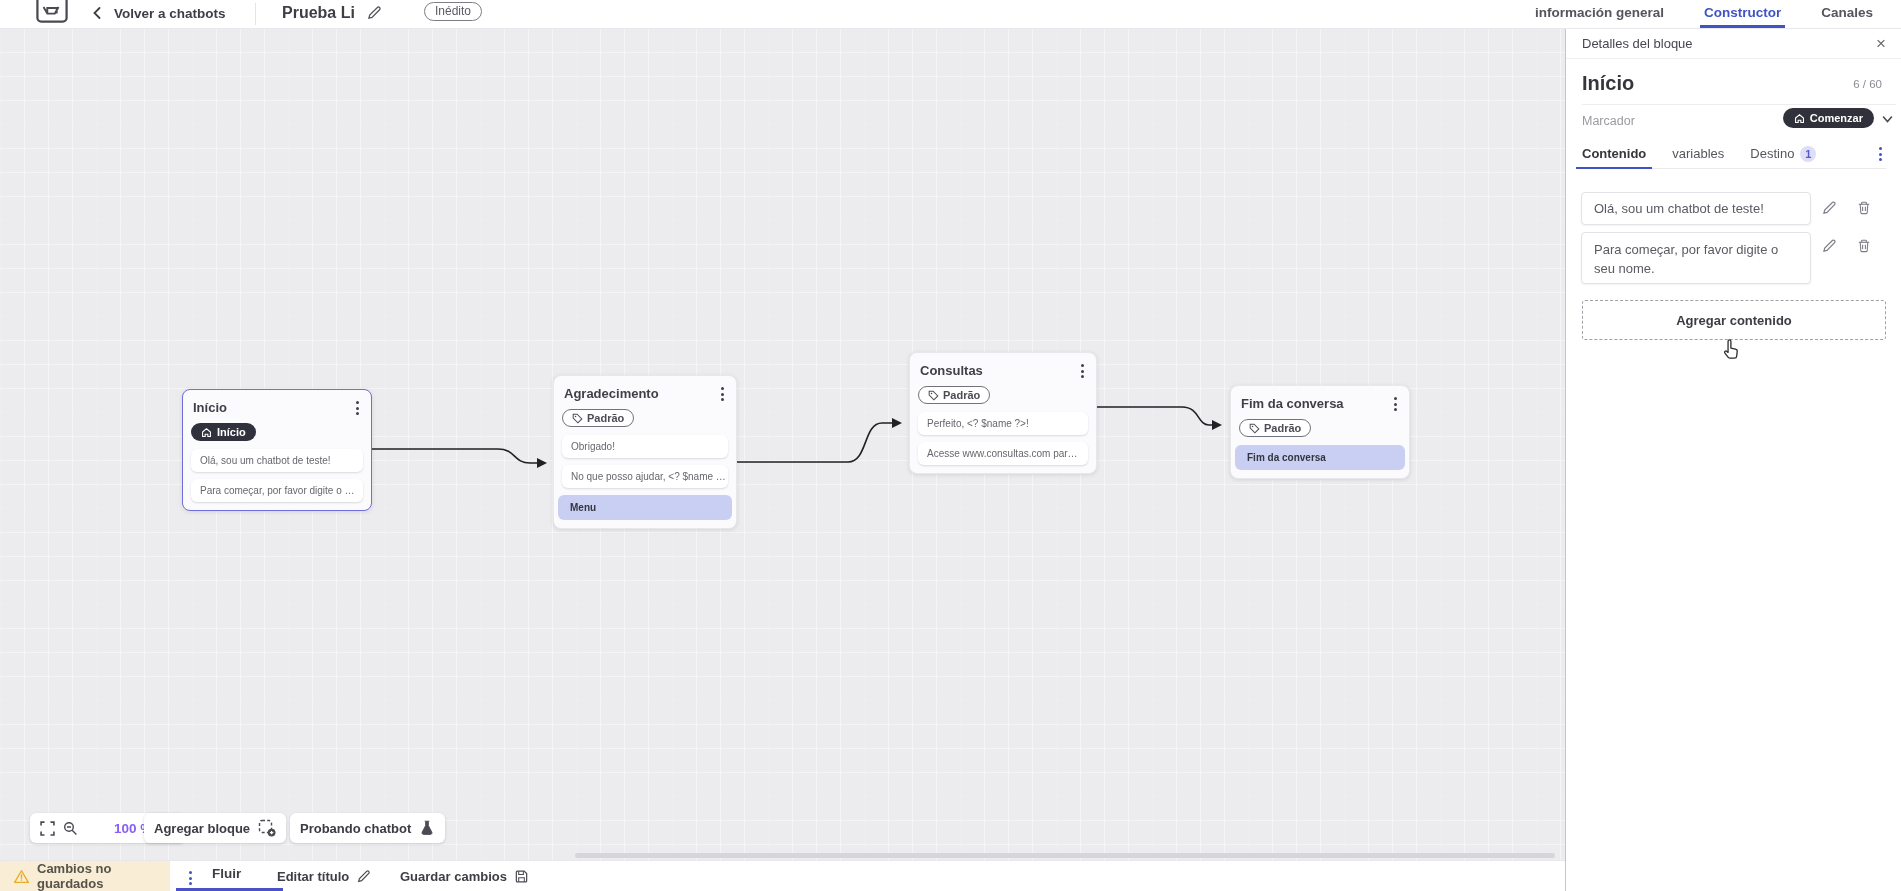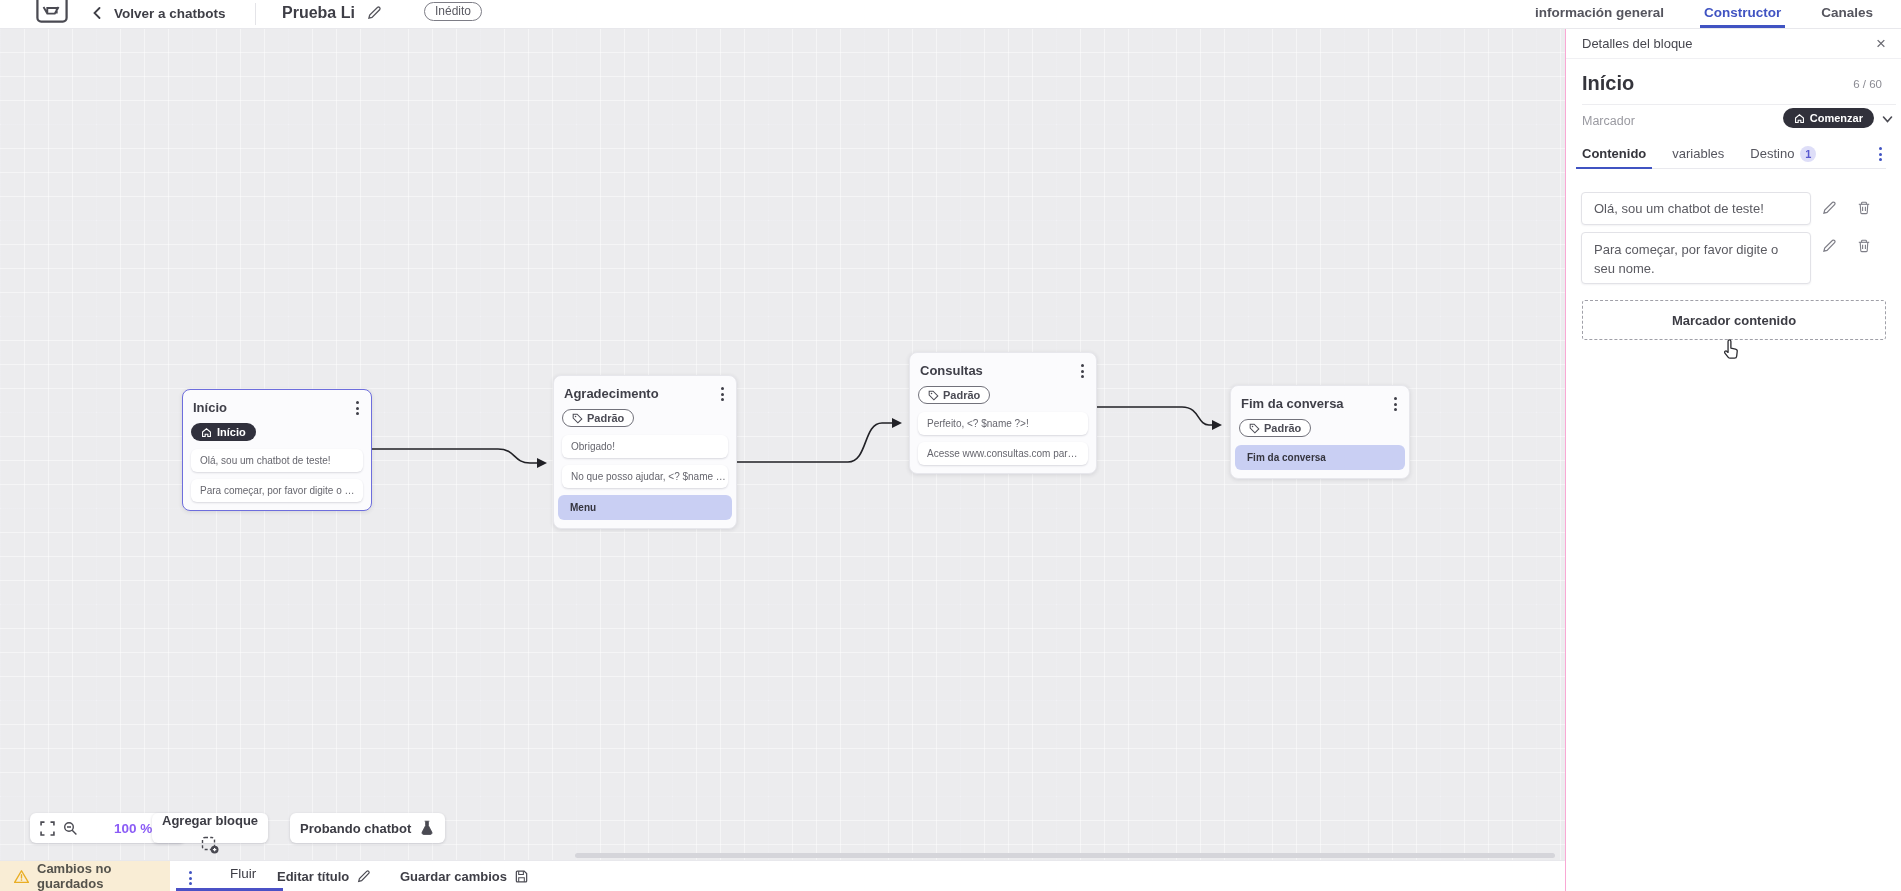--- a/index.html
+++ b/index.html
@@ -66,21 +66,21 @@
   .p-card.one{top:164px;height:31px;line-height:31px;white-space:nowrap;overflow:hidden;}
   .p-card.two{top:204px;height:36px;line-height:19px;padding-top:7px;padding-bottom:7px;}
   .row-icon{position:absolute;width:16px;height:16px;color:#7e7e87;cursor:pointer;}
   .add-content{position:absolute;left:16px;right:16px;top:272px;height:40px;border:1px dashed #a0a0a8;border-radius:3px;display:flex;align-items:center;justify-content:center;font-size:13px;font-weight:600;color:#3c3c44;cursor:pointer;background:transparent;}
 
   
   .footer{position:absolute;left:0;bottom:0;width:1565px;height:30px;background:#fff;border-top:1px solid #e8e8ec;z-index:25;}
   .unsaved{position:absolute;left:0;top:0;bottom:0;width:170px;background:#f9edd5;display:flex;align-items:center;gap:8px;padding-left:14px;box-sizing:border-box;font-size:13px;font-weight:600;color:#55534c;}
   .warn-ic{width:15px;height:13px;flex:none;}
   .f-kebab{position:absolute;left:185px;top:7px;}
-  .f-fluir{position:absolute;left:212px;top:5px;font-size:13.5px;font-weight:400;color:#3d3d45;cursor:pointer;margin-left:18px;}
+  .f-fluir{position:absolute;left:212px;top:5px;font-size:13.5px;font-weight:700;color:#3d3d45;cursor:pointer;}
   .f-underline{position:absolute;left:176px;bottom:0;width:107px;height:3px;background:#4b51c6;}
   .f-item{position:absolute;top:0;height:30px;display:flex;align-items:center;gap:7px;font-size:13px;font-weight:600;color:#3e3e46;cursor:pointer;}
   .f-edit{left:277px;}
   .f-save{left:400px;}
   .f-item .ticon{width:15px;height:15px;color:#4a4a52;}
 
   .cursor{position:absolute;left:1720px;top:338px;width:22px;height:24px;z-index:40;pointer-events:none;}
   svg{display:block;}
 </style>
 </head>
@@ -224,21 +224,21 @@
       </span>
       <span class="zoom-label">100 %</span>
       <span class="ticon">
         <svg viewBox="0 0 15 15" width="15" height="15">
             <circle cx="6" cy="6" r="4.3" fill="none" stroke="currentColor" stroke-width="1.4"></circle>
             <path d="M9.2 9.2L13.4 13.4M4 6h4M6 4v4" fill="none" stroke="currentColor" stroke-width="1.4"></path>
           </svg>
       </span>
     </div>
 
-    <div class="tool" style="left:152px;flex-direction:column;">
+    <div class="tool" style="left:144px;">
       <span>Agregar bloque</span>
       <span class="ticon" style="width:18px;height:18px;">
         <svg viewBox="0 0 18 18" width="18" height="18">
             <rect x="1.5" y="1.5" width="12" height="12" rx="2.5" fill="none" stroke="currentColor" stroke-width="1.4" stroke-dasharray="3 2.2"></rect>
             <circle cx="13.6" cy="13.6" r="3.9" fill="currentColor"></circle>
             <path d="M13.6 11.9v3.4M11.9 13.6h3.4" stroke="#fff" stroke-width="1.2"></path>
           </svg>
       </span>
     </div>
 
@@ -318,21 +318,21 @@
       <svg viewBox="0 0 16 16" width="16" height="16">
           <g fill="none" stroke="currentColor" stroke-width="1.1">
             <path d="M2.8 4.3h10.4"></path>
             <path d="M5.6 4.3V3c0-.4.3-.8.8-.8h3.2c.5 0 .8.4.8.8v1.3"></path>
             <path d="M4.2 4.3l.6 8.4c0 .5.4.9.9.9h4.6c.5 0 .9-.4.9-.9l.6-8.4"></path>
             <path d="M6.6 6.8v4.2M9.4 6.8v4.2"></path>
           </g>
         </svg>
     </span>
 
-    <button class="add-content">Marcador contenido</button>
+    <button class="add-content">Agregar contenido</button>
   </div>
 
   <div class="footer">
     <div class="unsaved">
       <svg class="warn-ic" viewBox="0 0 16 14">
           <path d="M8 .8L15.4 13.3H.6z" fill="none" stroke="#e9ae25" stroke-width="1.5" stroke-linejoin="round"></path>
           <path d="M8 5v3.6" stroke="#e9ae25" stroke-width="1.5" stroke-linecap="round"></path>
           <circle cx="8" cy="10.8" r=".9" fill="#e9ae25"></circle>
         </svg>
       <span>Cambios no guardados</span>

